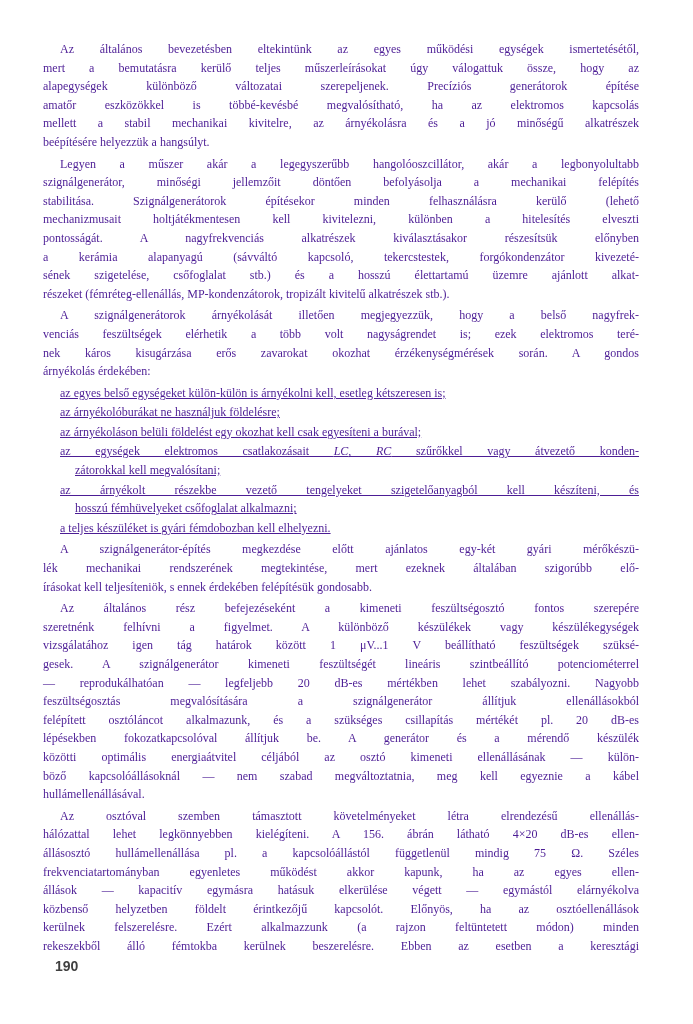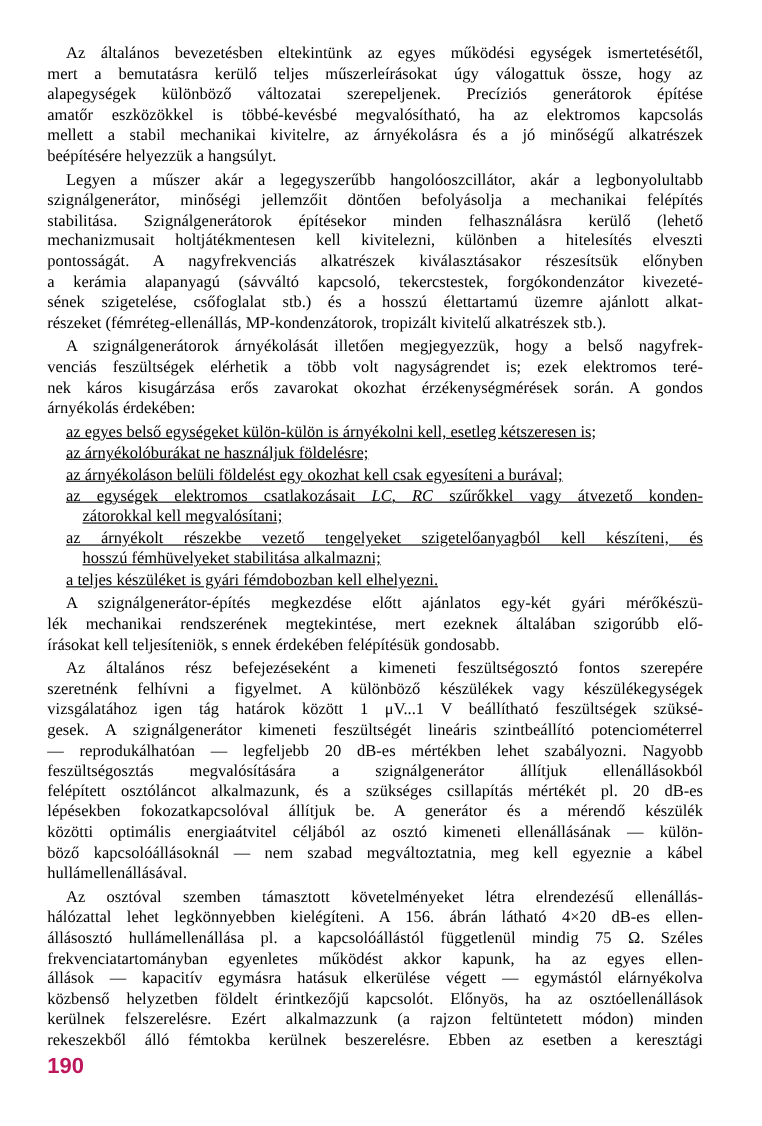--- a/index.html
+++ b/index.html
@@ -1,33 +1,33 @@
 <!DOCTYPE html>
 <html><head>
 <meta charset="utf-8">
 <style>
   html, body { margin: 0; padding: 0; background: #ffffff; }
   body { width: 693px; height: 1024px; position: relative; overflow: hidden; }
   .page {
     position: absolute; left: 43px; top: 40px; width: 596px;
     font-family: "Liberation Serif", "DejaVu Serif", serif;
-    font-size: 15px; line-height: 18.6px; color: #000000;
+    font-size: 12px; line-height: 18.6px; color: #4c1d95;
   }
   .page p { margin: 0 0 3px 0; text-align: justify; text-indent: 17px; hyphens: manual; }
   .page p .ln { display: block; text-align: justify; text-align-last: justify; }
   .page p .ln.last { text-align-last: left; }
   .page ul { list-style: none; margin: 0 0 3px 0; padding: 0; }
   .page li { margin: 0 0 1px 17px; padding-left: 15px; text-indent: -15px; text-decoration: underline; }
   .page li .ln { display: block; text-align: justify; text-align-last: justify; }
   .page li .ln.last { text-align-last: left; }
   .page i { font-style: italic; }
   .page-number {
-    position: absolute; left: 43px; top: 958px;
+    position: absolute; left: 55px; top: 958px;
     font-family: "Liberation Sans", "DejaVu Sans", sans-serif;
-    font-weight: bold; font-size: 20px; color: #be185d;
+    font-weight: bold; font-size: 14px; color: #404040;
   }
 </style>
 </head>
 <body>
 
 <div class="page">
 
   <p>
     <span class="ln">Az általános bevezetésben eltekintünk az egyes működési egységek ismertetésétől,</span>
     <span class="ln" style="text-indent:0">mert a bemutatásra kerülő teljes műszerleírásokat úgy válogattuk össze, hogy az</span>
@@ -64,21 +64,21 @@
     </li>
     <li>
       <span class="ln last">az árnyékoláson belüli földelést egy okozhat kell csak egyesíteni a burával;</span>
     </li>
     <li>
       <span class="ln"><span>az egységek elektromos csatlakozásait </span><i>LC</i><span>, </span><i>RC</i><span> szűrőkkel vagy átvezető konden-</span></span>
       <span class="ln last" style="text-indent:0">zátorokkal kell megvalósítani;</span>
     </li>
     <li>
       <span class="ln">az árnyékolt részekbe vezető tengelyeket szigetelőanyagból kell készíteni, és</span>
-      <span class="ln last" style="text-indent:0">hosszú fémhüvelyeket stabilitása alkalmazni;</span>
+      <span class="ln last" style="text-indent:0">hosszú fémhüvelyeket csőfoglalat alkalmazni;</span>
     </li>
     <li>
       <span class="ln last">a teljes készüléket is gyári fémdobozban kell elhelyezni.</span>
     </li>
   </ul>
 
   <p>
     <span class="ln">A szignálgenerátor-építés megkezdése előtt ajánlatos egy-két gyári mérőkészü-</span>
     <span class="ln" style="text-indent:0">lék mechanikai rendszerének megtekintése, mert ezeknek általában szigorúbb elő-</span>
     <span class="ln last" style="text-indent:0">írásokat kell teljesíteniök, s ennek érdekében felépítésük gondosabb.</span>

